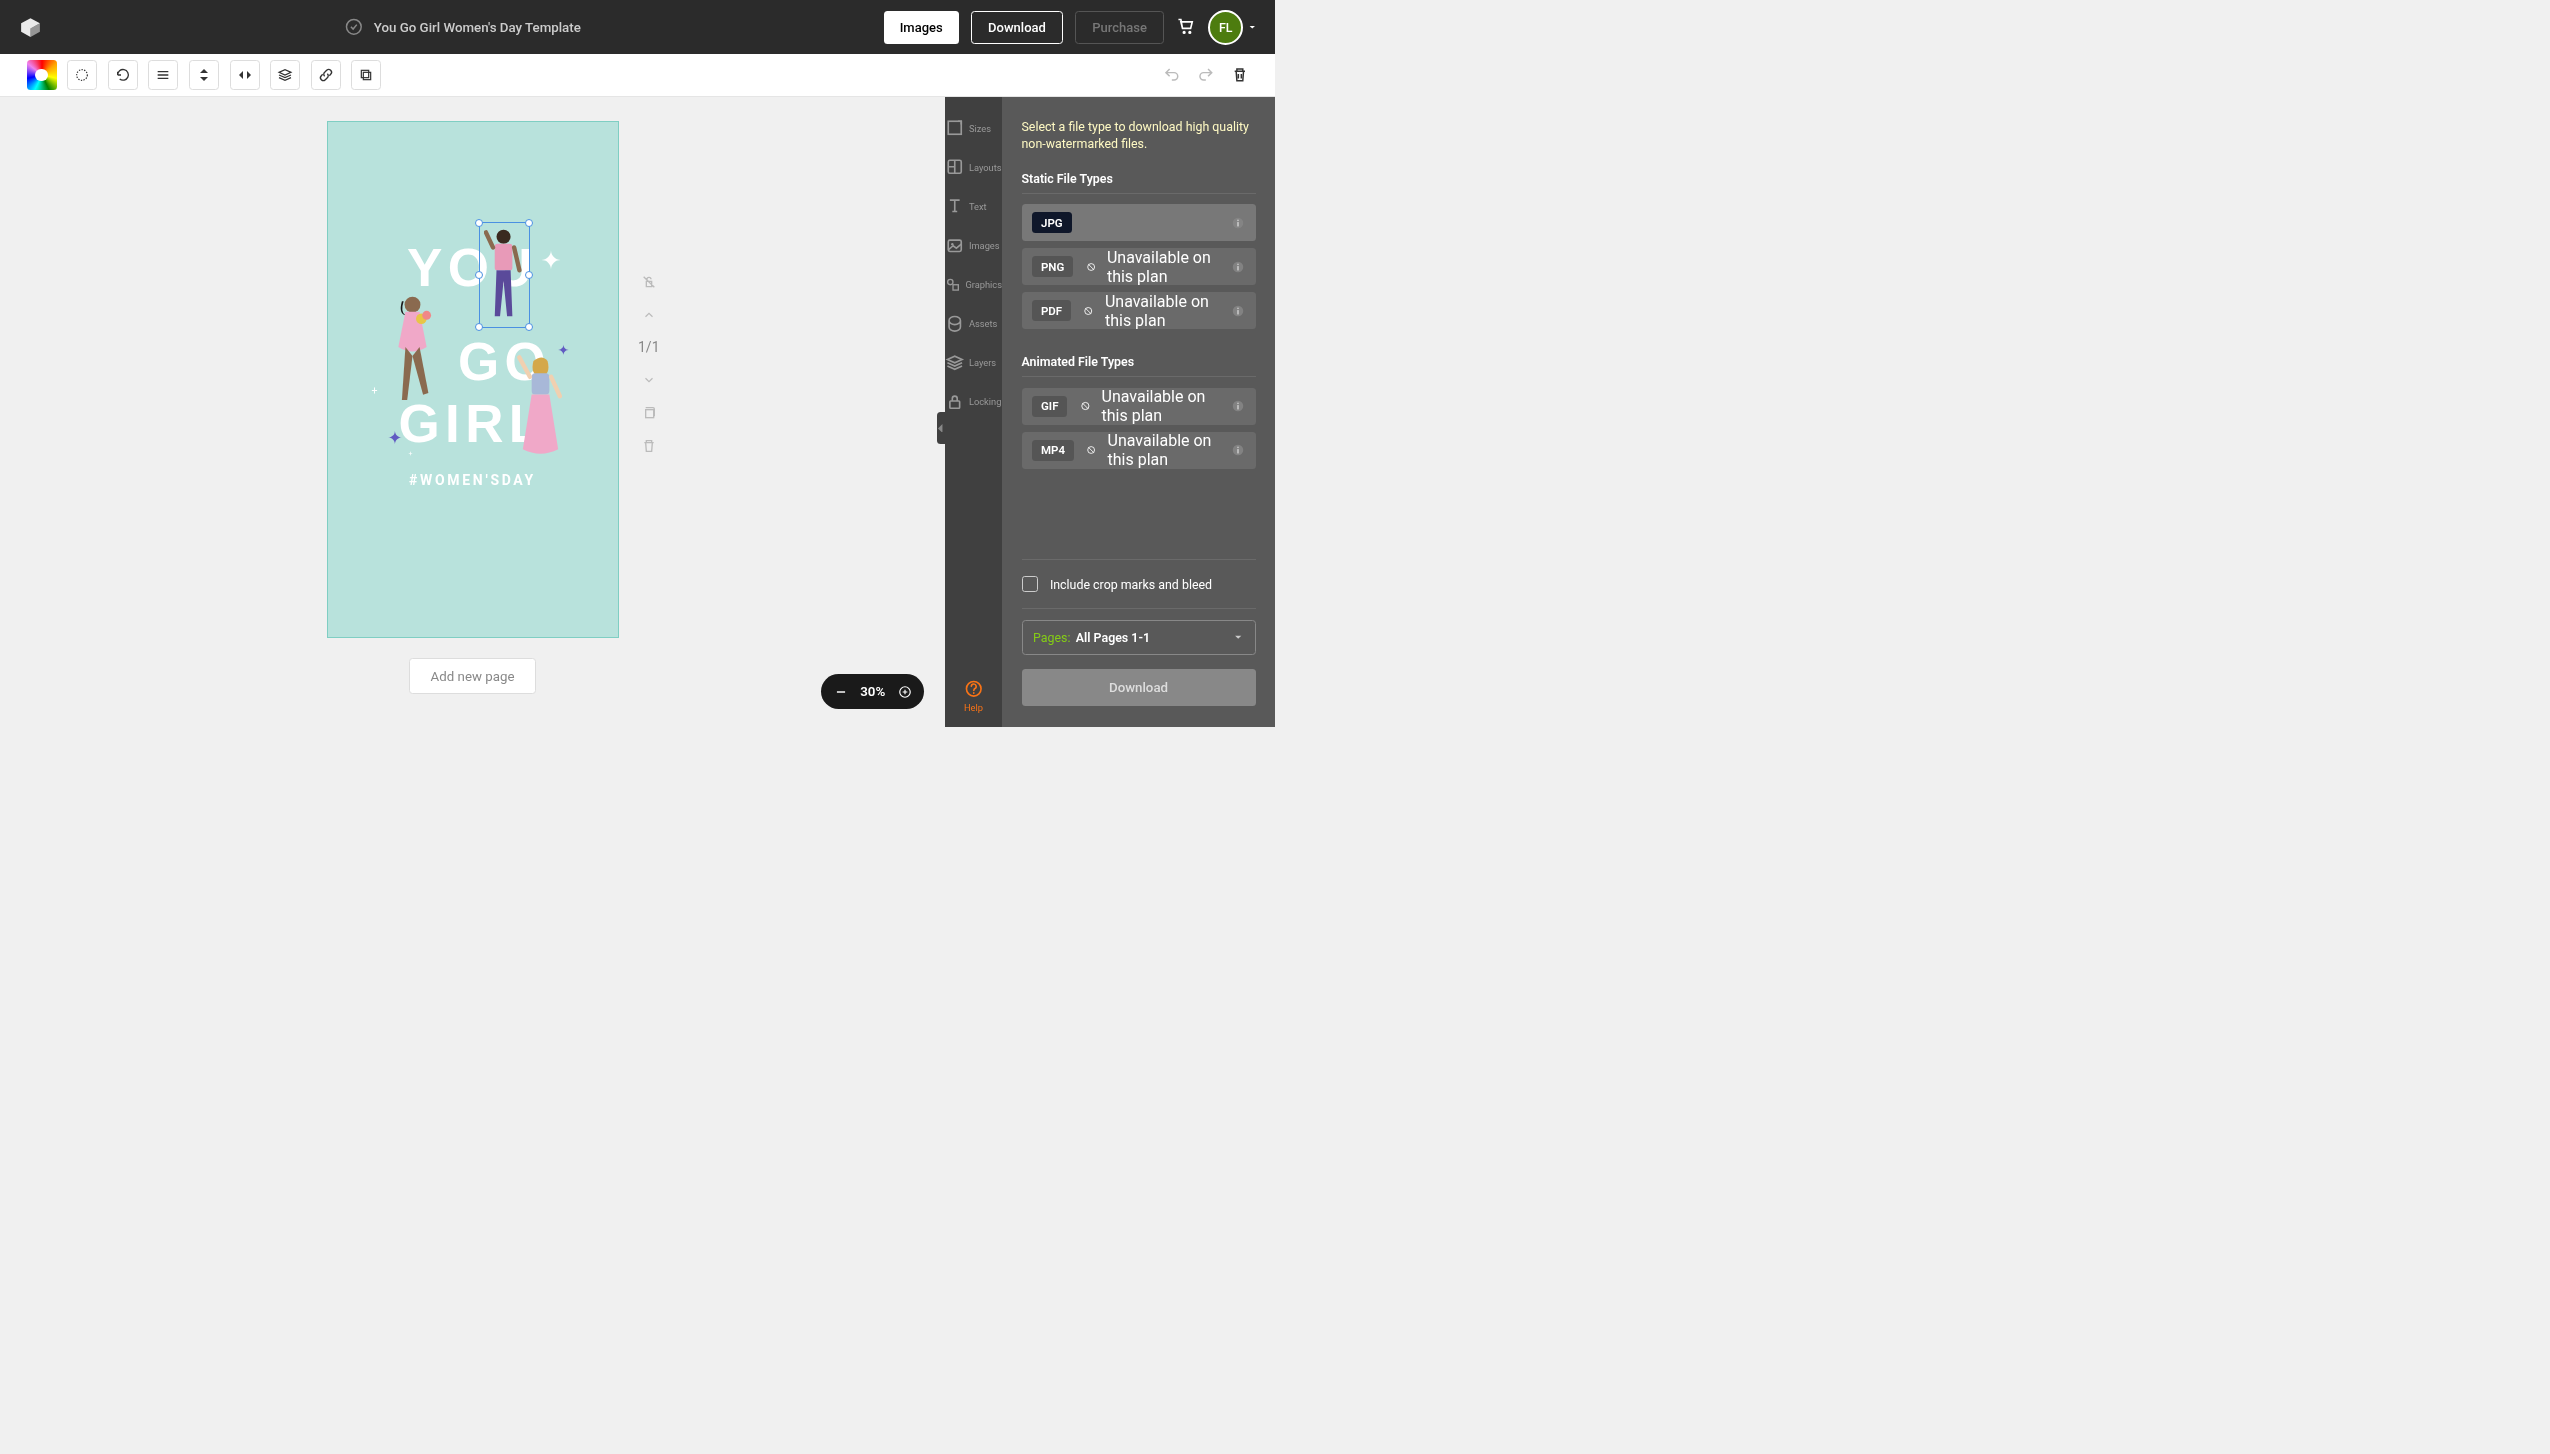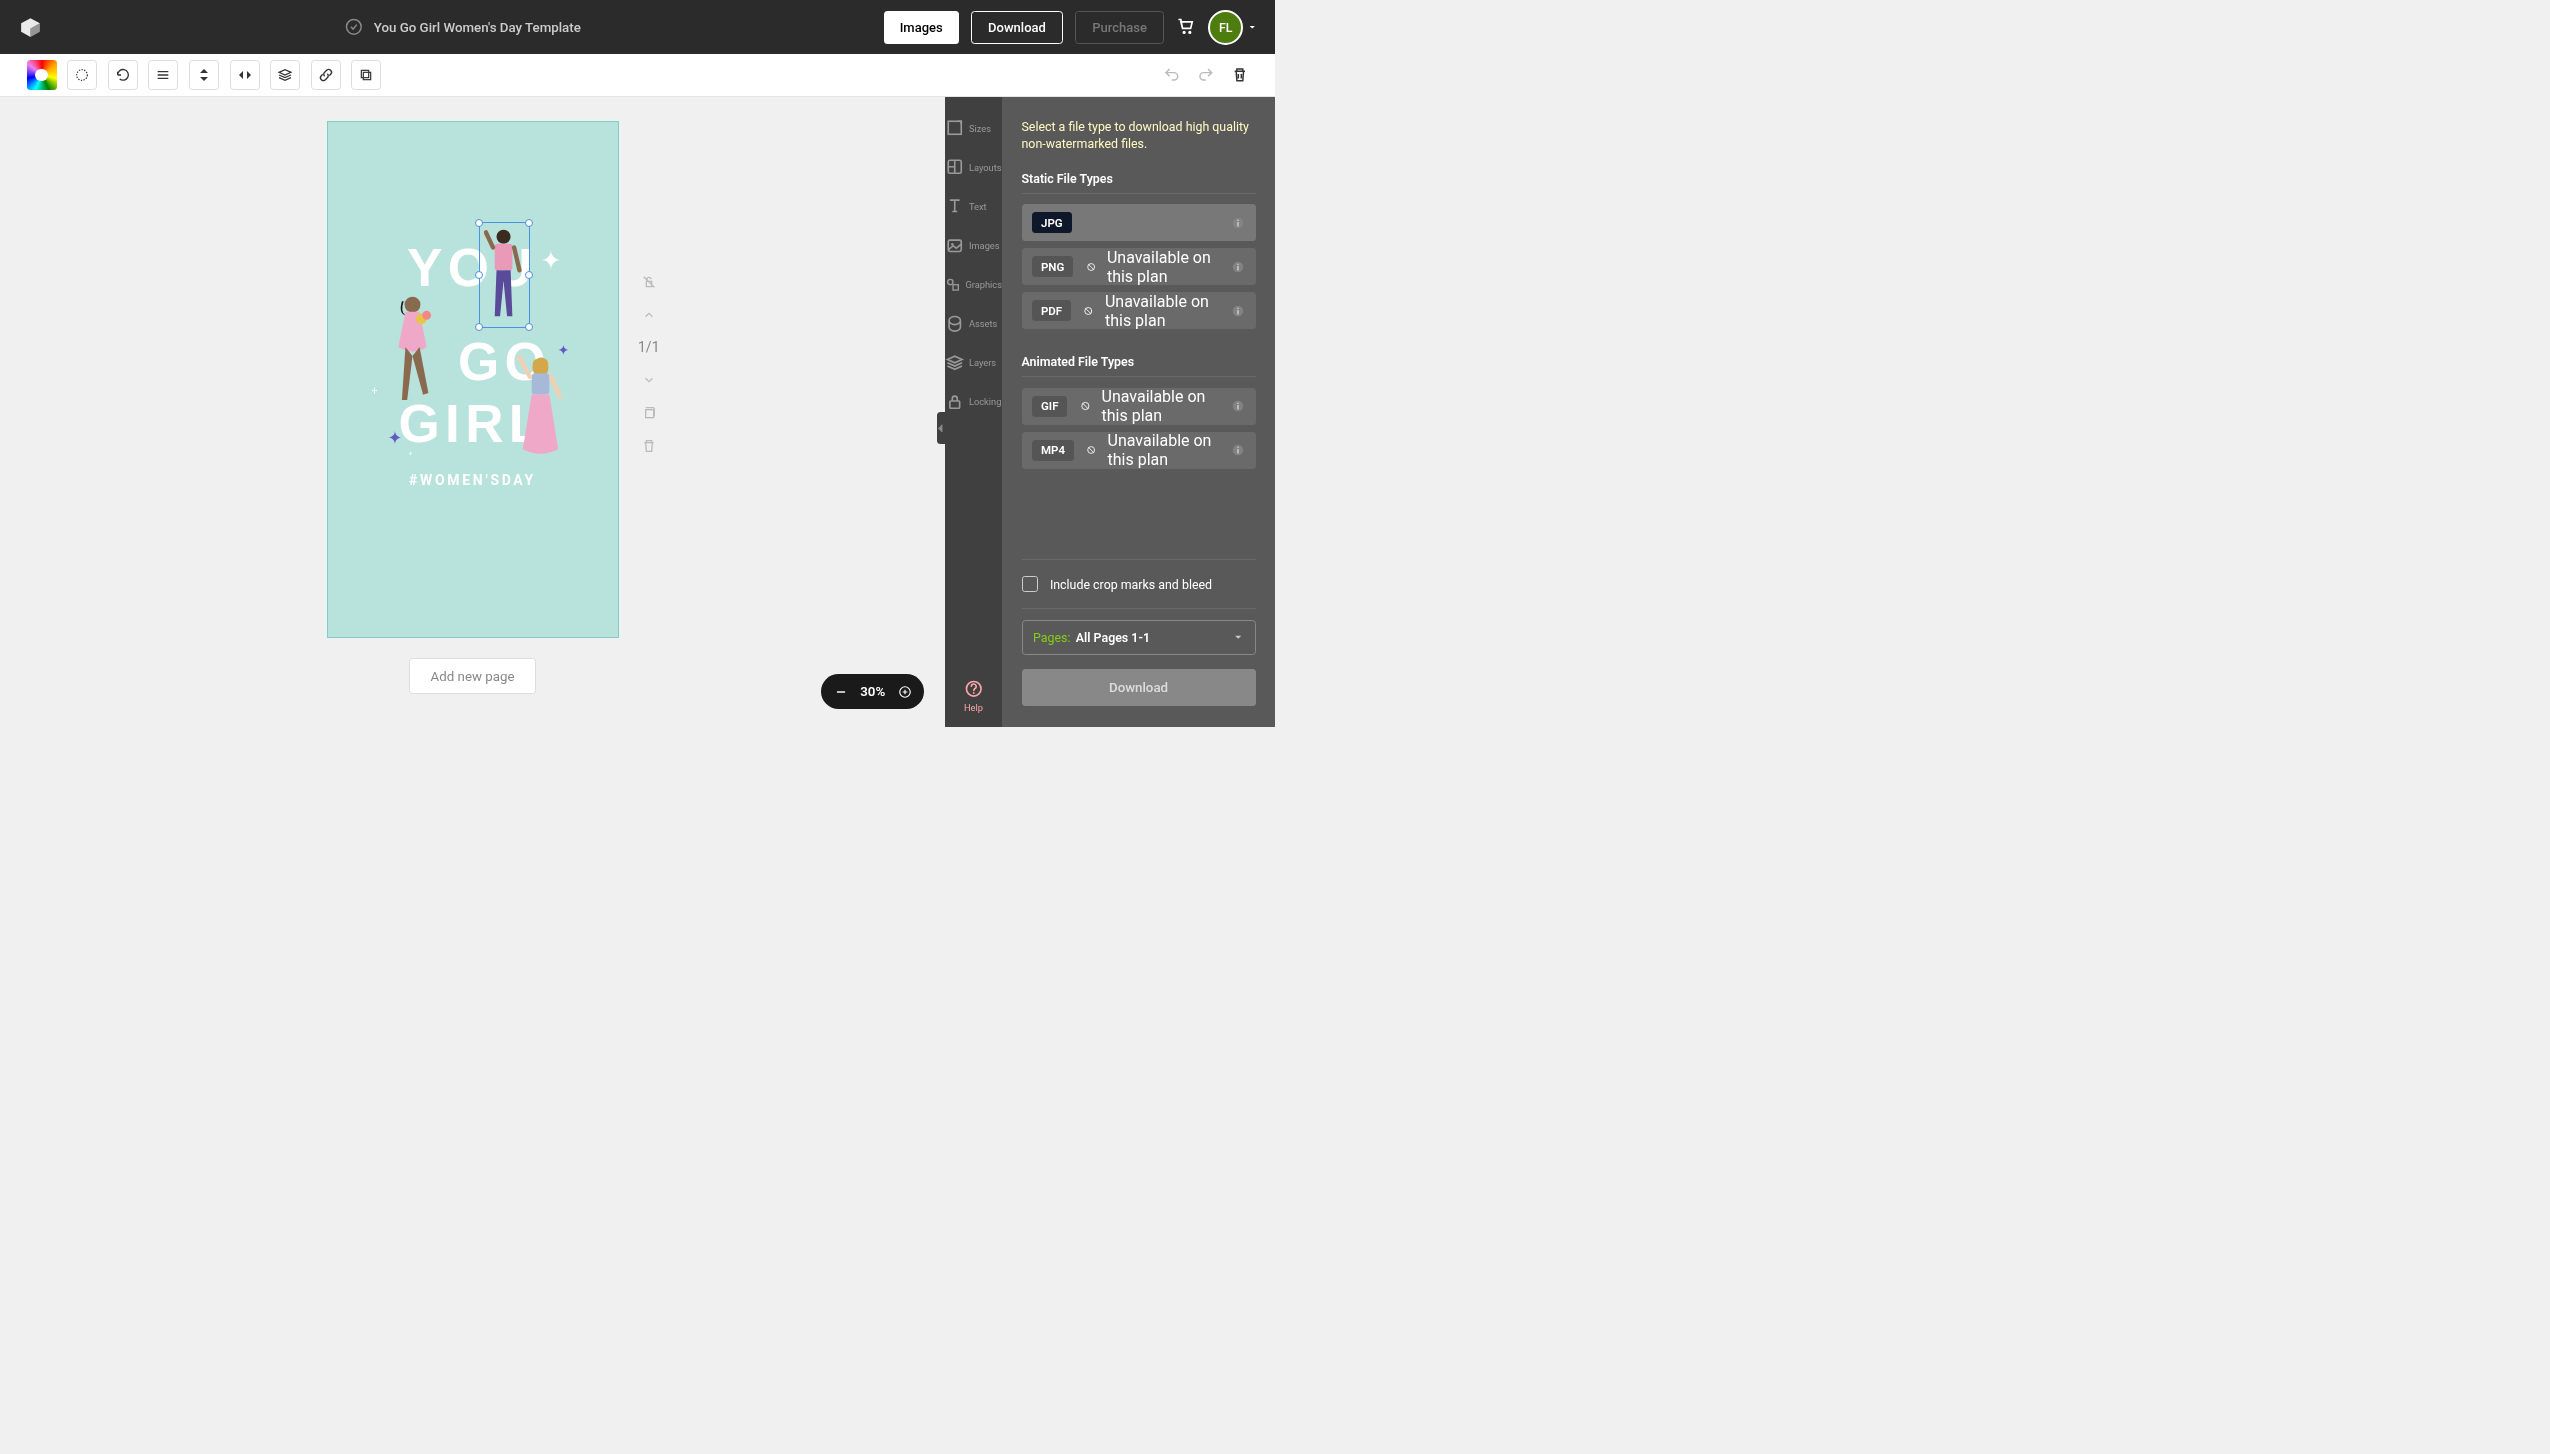--- a/index.html
+++ b/index.html
@@ -58,21 +58,21 @@
 
 .zoom-control { position: absolute; bottom: 17.7px; right: 21px; background: #1a1a1a; border-radius: 21px; height: 35px; display: flex; align-items: center; padding: 0 12.4px; gap: 12.4px; color: #fff; }
 .zoom-control span { font-size: 13.3px; font-weight: 600; }
 .zoom-btn { cursor: pointer; font-size: 17.7px; color:#fff; }
 
 
 .side-nav { width: 57px; background: #404040; display: flex; flex-direction: column; align-items: center; padding-top: 12.4px; gap: 1.8px; position:relative;}
 .nav-item { display: flex; flex-direction: row; align-items: center; gap: 4.4px; padding: 8.9px 0; cursor: pointer; color: #999; width:100%; }
 .nav-item svg { width: 19.5px; height: 19.5px; }
 .nav-item span { font-size: 9.3px; }
-.help-item { position:absolute; bottom:14px; left:0; right:0; display:flex; flex-direction:column; align-items:center; gap:3.5px; color:#fca5a5;}
+.help-item { position:absolute; bottom:14px; left:0; right:0; display:flex; flex-direction:column; align-items:center; gap:3.5px; color:#f97316;}
 .help-item svg{width:19.5px;height:19.5px;}
 .help-item span{font-size:9.3px;}
 
 
 .right-panel { width: 273px; background: #595959; color: #fff; padding: 21px 19.5px; display: flex; flex-direction: column; overflow-y:auto;}
 .panel-desc { font-size: 12.4px; color: #fef9c3; line-height: 1.4; margin-bottom: 18px; }
 .section-title { font-size: 12.4px; font-weight: 600; margin-bottom: 7px; }
 .divider { border: none; border-top: 0.9px solid #6a6a6a; margin-bottom: 10.6px; }
 .file-type-row { background: #6a6a6a; border-radius: 3.5px; height: 37px; display: flex; align-items: center; padding: 0 10.6px; margin-bottom: 7px; cursor: pointer; }
 .file-type-row.selected { background: #787878; }

